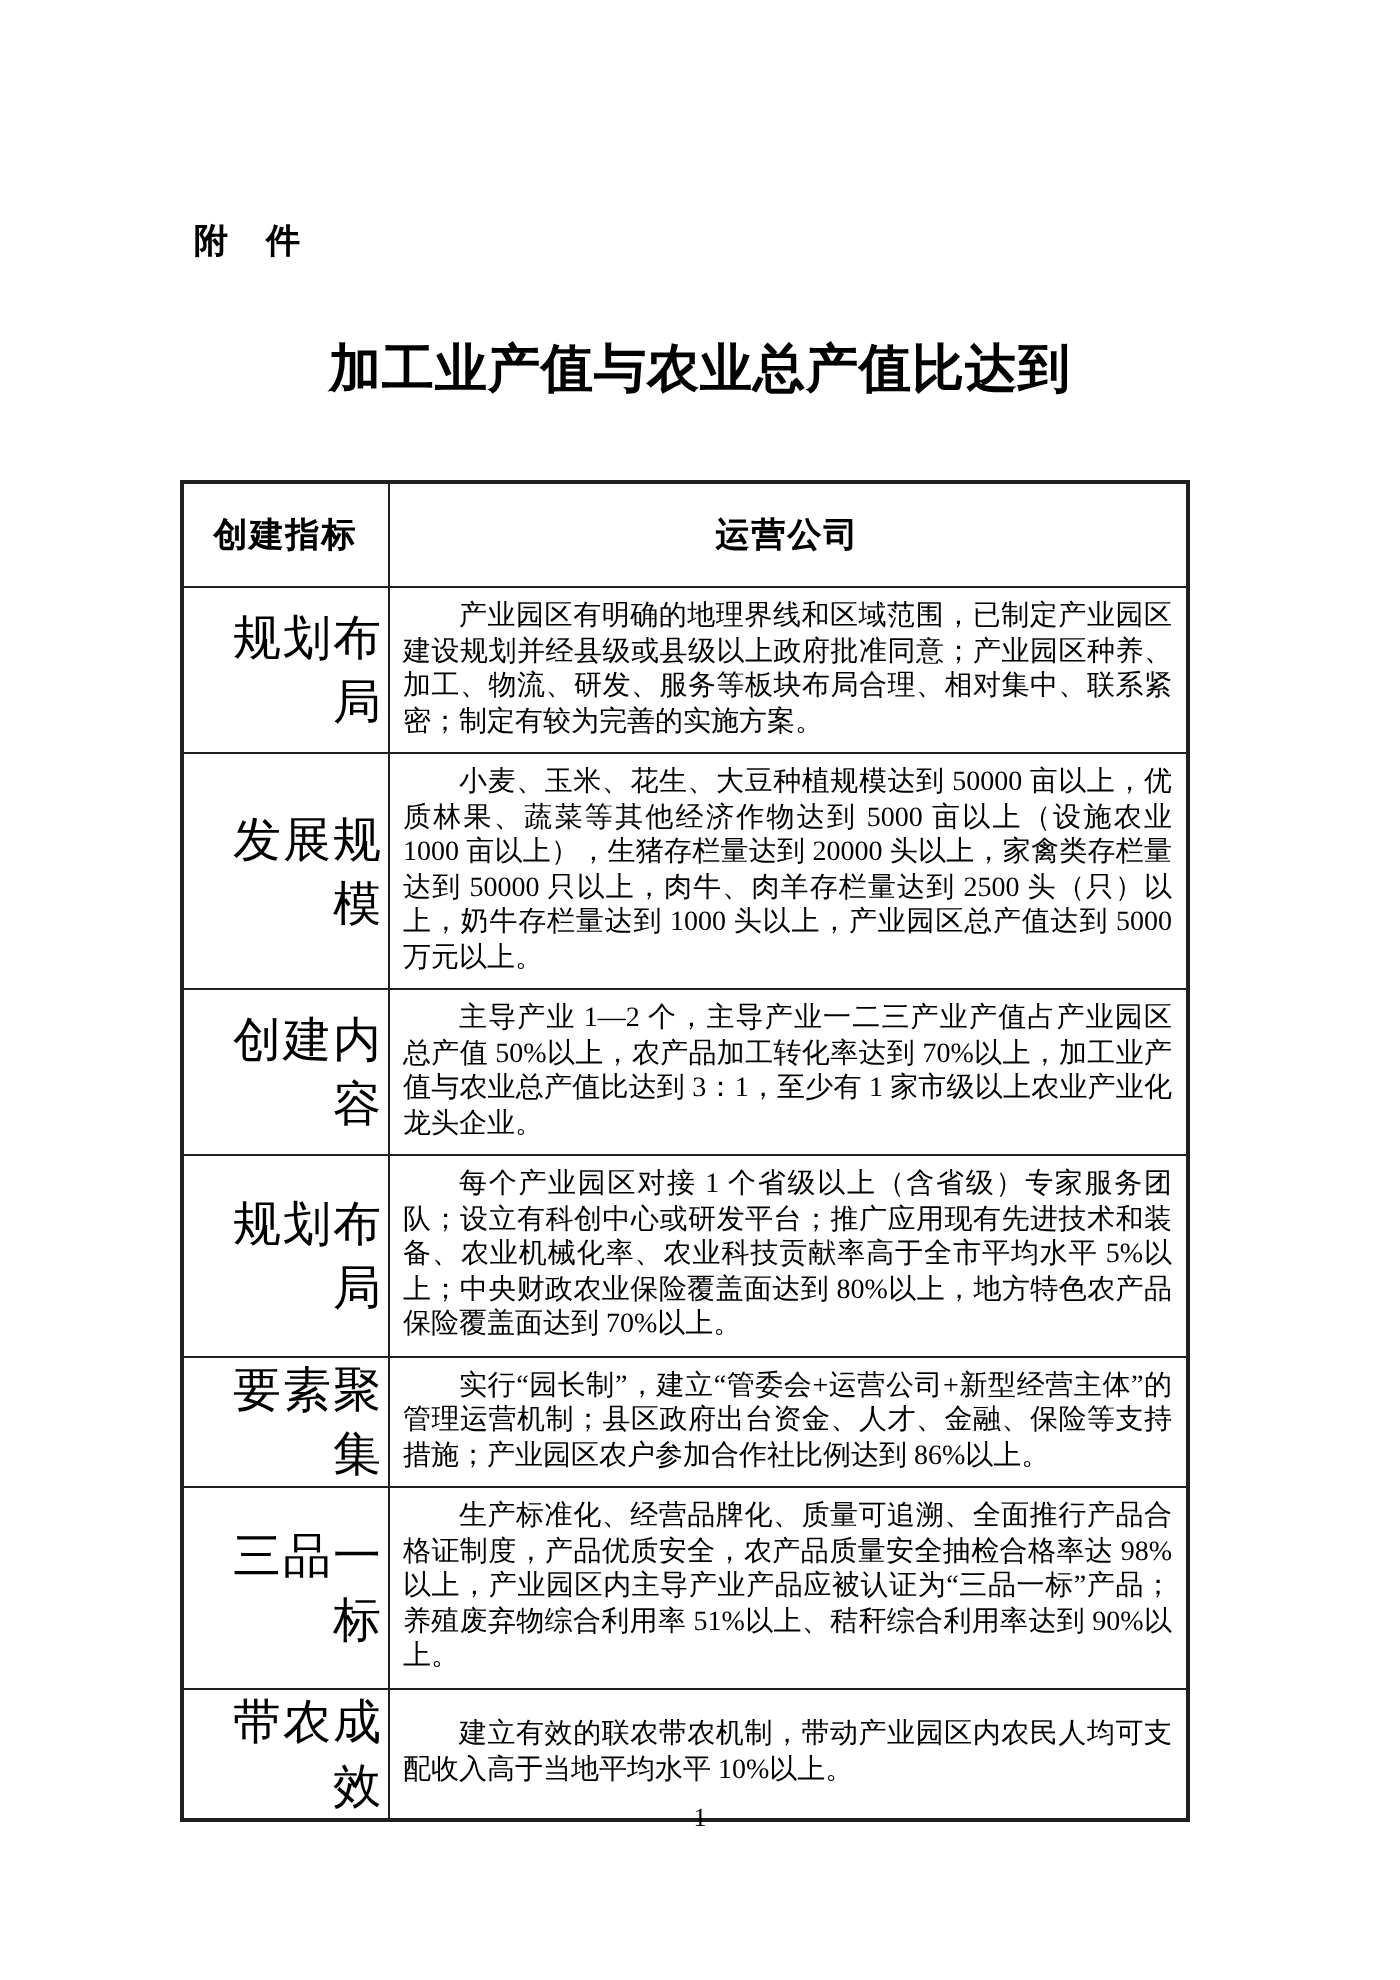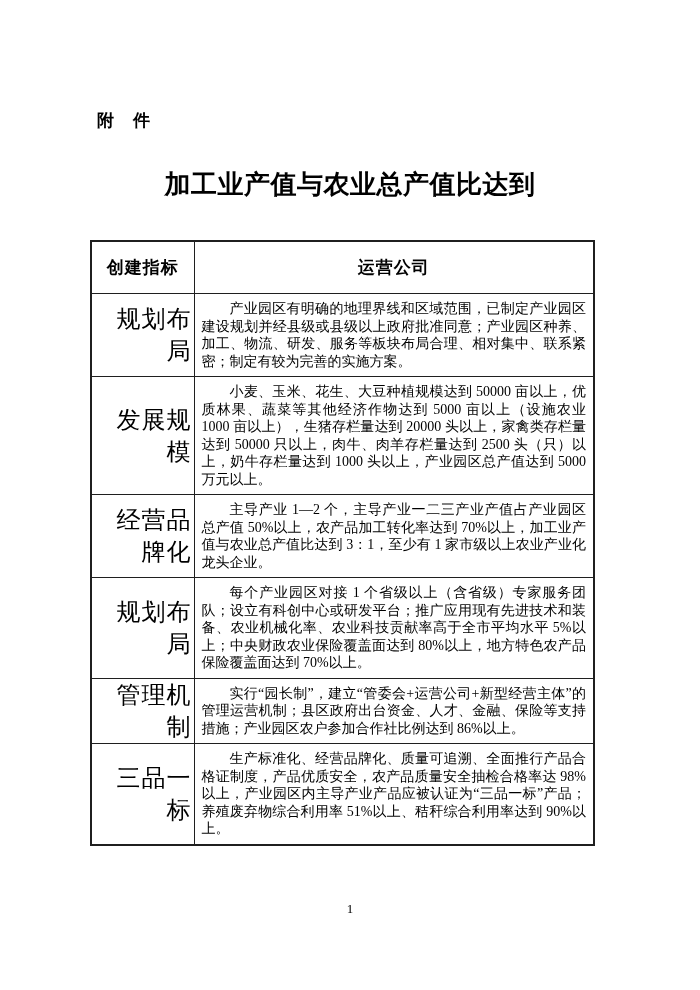--- a/index.html
+++ b/index.html
@@ -112,41 +112,47 @@
           <p>产业园区有明确的地理界线和区域范围，已制定产业园区建设规划并经县级或县级以上政府批准同意；产业园区种养、加工、物流、研发、服务等板块布局合理、相对集中、联系紧密；制定有较为完善的实施方案。</p>
         </td>
       </tr>
       <tr>
         <td class="ind">发展规模</td>
         <td class="cnt">
           <p>小麦、玉米、花生、大豆种植规模达到 50000 亩以上，优质林果、蔬菜等其他经济作物达到 5000 亩以上（设施农业 1000 亩以上），生猪存栏量达到 20000 头以上，家禽类存栏量达到 50000 只以上，肉牛、肉羊存栏量达到 2500 头（只）以上，奶牛存栏量达到 1000 头以上，产业园区总产值达到 5000 万元以上。</p>
         </td>
       </tr>
       <tr>
-        <td class="ind">经营品牌化</td>
+        <td class="ind">创建内容</td>
         <td class="cnt">
           <p>主导产业 1—2 个，主导产业一二三产业产值占产业园区总产值 50%以上，农产品加工转化率达到 70%以上，加工业产值与农业总产值比达到 3：1，至少有 1 家市级以上农业产业化龙头企业。</p>
         </td>
       </tr>
       <tr>
         <td class="ind">规划布局</td>
         <td class="cnt">
           <p>每个产业园区对接 1 个省级以上（含省级）专家服务团队；设立有科创中心或研发平台；推广应用现有先进技术和装备、农业机械化率、农业科技贡献率高于全市平均水平 5%以上；中央财政农业保险覆盖面达到 80%以上，地方特色农产品保险覆盖面达到 70%以上。</p>
         </td>
       </tr>
       <tr>
-        <td class="ind">管理机制</td>
+        <td class="ind">要素聚集</td>
         <td class="cnt">
           <p>实行“园长制”，建立“管委会+运营公司+新型经营主体”的管理运营机制；县区政府出台资金、人才、金融、保险等支持措施；产业园区农户参加合作社比例达到 86%以上。</p>
         </td>
       </tr>
       <tr>
         <td class="ind">三品一标</td>
         <td class="cnt">
           <p>生产标准化、经营品牌化、质量可追溯、全面推行产品合格证制度，产品优质安全，农产品质量安全抽检合格率达 98%以上，产业园区内主导产业产品应被认证为“三品一标”产品；养殖废弃物综合利用率 51%以上、秸秆综合利用率达到 90%以上。</p>
         </td>
       </tr>
+      <tr class="last-row">
+        <td class="ind">带农成效</td>
+        <td class="cnt">
+          <p>建立有效的联农带农机制，带动产业园区内农民人均可支配收入高于当地平均水平 10%以上。</p>
+        </td>
+      </tr>
     </tbody>
   </table>
 
   <div class="pagenum">1</div>
 
 </div>
 
 </body></html>

